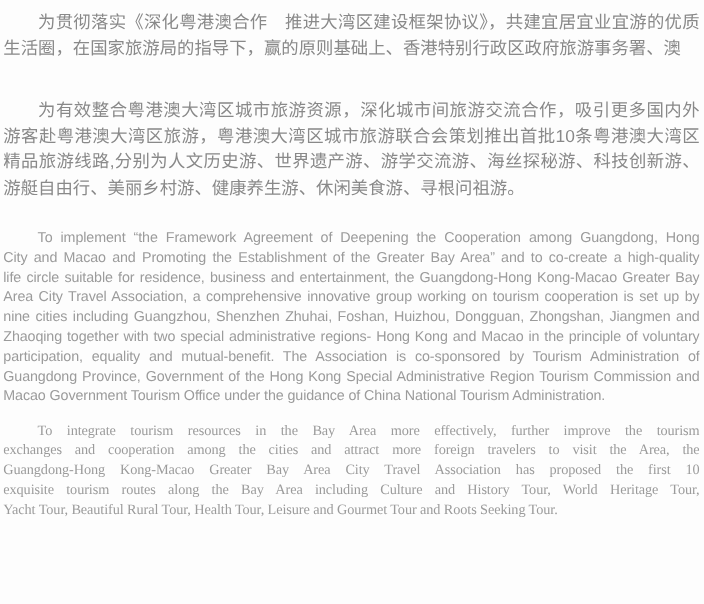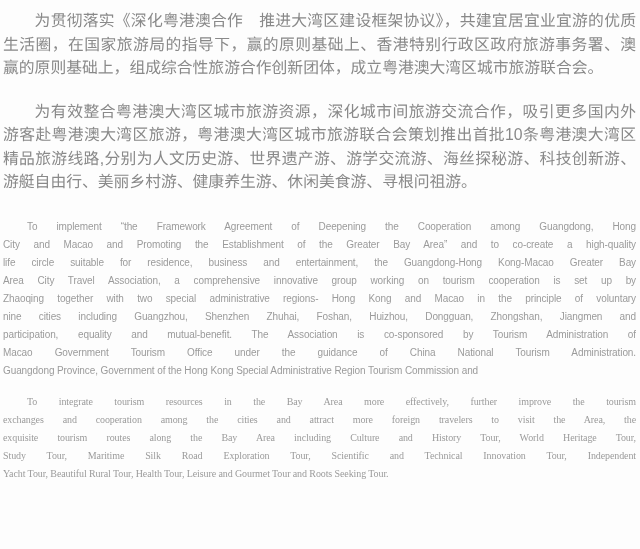--- a/index.html
+++ b/index.html
@@ -27,56 +27,55 @@
   .para .line:first-child { text-indent: 2em; }
 
   .zh {
     font-family: sans-serif;            
     font-size: 15.8px;
     line-height: 23.5px;
     font-weight: 400;
   }
   .en {
     font-family: "Liberation Sans", sans-serif;
-    font-size: 10px;
+    font-size: 13px;
     line-height: 18px;
     letter-spacing: -0.1px;
   }
   .en .line:first-child { text-indent: 2.4em; }
 
-  #para-zh-2 { margin-top: 20px; }
+  #para-zh-2 { margin-top: 33px; }
   #para-en-1 { margin-top: 24px; }
   #para-en-2 { margin-top: 13px; font-family: Liberation Serif, serif; }
 </style>
 </head>
 <body style="background: rgb(253, 253, 253);">
 
 <main class="doc">
   <div class="para zh" id="para-zh-1" lang="zh-CN" style="color: rgb(137, 137, 137);">
       <div class="line">为贯彻落实《深化粤港澳合作　推进大湾区建设框架协议》，共建宜居宜业宜游的优质</div>
       <div class="line">生活圈，在国家旅游局的指导下，赢的原则基础上、香港特别行政区政府旅游事务署、澳</div>
-      <div class="line">赢的原则基础上，组成综合性旅游合作创新团体，成立粤港澳大湾区城市旅游联合会。</div>
     </div>
   <div class="para zh" id="para-zh-2" lang="zh-CN" style="color: rgb(137, 137, 137);">
       <div class="line">为有效整合粤港澳大湾区城市旅游资源，深化城市间旅游交流合作，吸引更多国内外</div>
       <div class="line">游客赴粤港澳大湾区旅游，粤港澳大湾区城市旅游联合会策划推出首批10条粤港澳大湾区</div>
       <div class="line">精品旅游线路,分别为人文历史游、世界遗产游、游学交流游、海丝探秘游、科技创新游、</div>
       <div class="line">游艇自由行、美丽乡村游、健康养生游、休闲美食游、寻根问祖游。</div>
     </div>
   <div class="para en" id="para-en-1" lang="en" style="color: rgb(155, 155, 155);">
       <div class="line">To implement “the Framework Agreement of Deepening the Cooperation among Guangdong, Hong</div>
       <div class="line">City and Macao and Promoting the Establishment of the Greater Bay Area” and to co-create a high-quality</div>
       <div class="line">life circle suitable for residence, business and entertainment, the Guangdong-Hong Kong-Macao Greater Bay</div>
       <div class="line">Area City Travel Association, a comprehensive innovative group working on tourism cooperation is set up by</div>
+      <div class="line">nine cities including Guangzhou, Shenzhen Zhuhai, Foshan, Huizhou, Dongguan, Zhongshan, Jiangmen and</div>
       <div class="line">Zhaoqing together with two special administrative regions- Hong Kong and Macao in the principle of voluntary</div>
-      <div class="line">nine cities including Guangzhou, Shenzhen Zhuhai, Foshan, Huizhou, Dongguan, Zhongshan, Jiangmen and</div>
       <div class="line">participation, equality and mutual-benefit. The Association is co-sponsored by Tourism Administration of</div>
+      <div class="line">Guangdong Province, Government of the Hong Kong Special Administrative Region Tourism Commission and</div>
       <div class="line">Macao Government Tourism Office under the guidance of China National Tourism Administration.</div>
-      <div class="line">Guangdong Province, Government of the Hong Kong Special Administrative Region Tourism Commission and</div>
     </div>
   <div class="para en" id="para-en-2" lang="en" style="color: rgb(155, 155, 155);">
       <div class="line">To integrate tourism resources in the Bay Area more effectively, further improve the tourism</div>
       <div class="line">exchanges and cooperation among the cities and attract more foreign travelers to visit the Area, the</div>
+      <div class="line">Guangdong-Hong Kong-Macao Greater Bay Area City Travel Association has proposed the first 10</div>
       <div class="line">exquisite tourism routes along the Bay Area including Culture and History Tour, World Heritage Tour,</div>
-      <div class="line">Study Tour, Maritime Silk Road Exploration Tour, Scientific and Technical Innovation Tour, Independent</div>
       <div class="line">Yacht Tour, Beautiful Rural Tour, Health Tour, Leisure and Gourmet Tour and Roots Seeking Tour.</div>
     </div>
 </main>
 
 </body></html>

